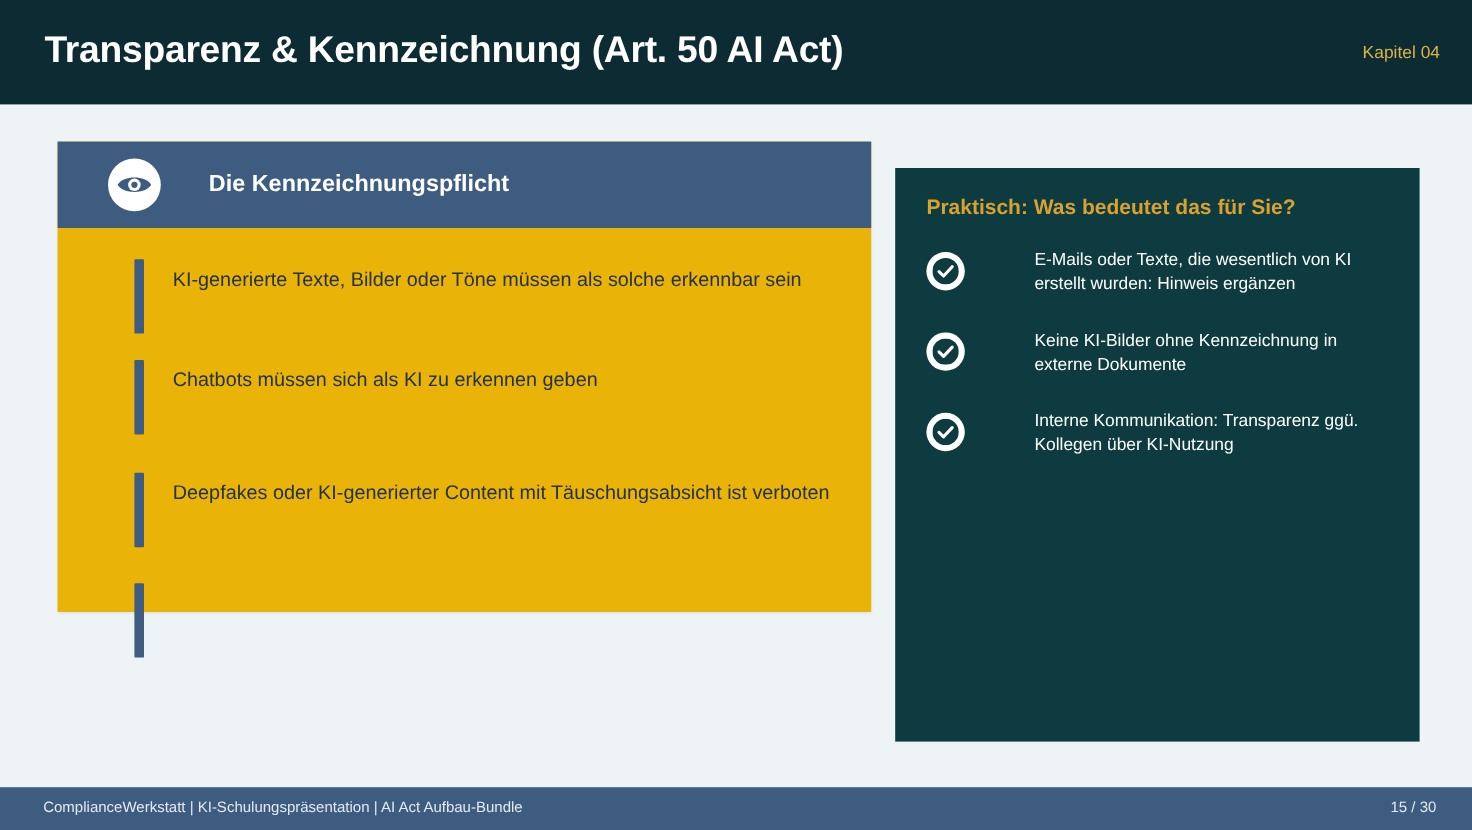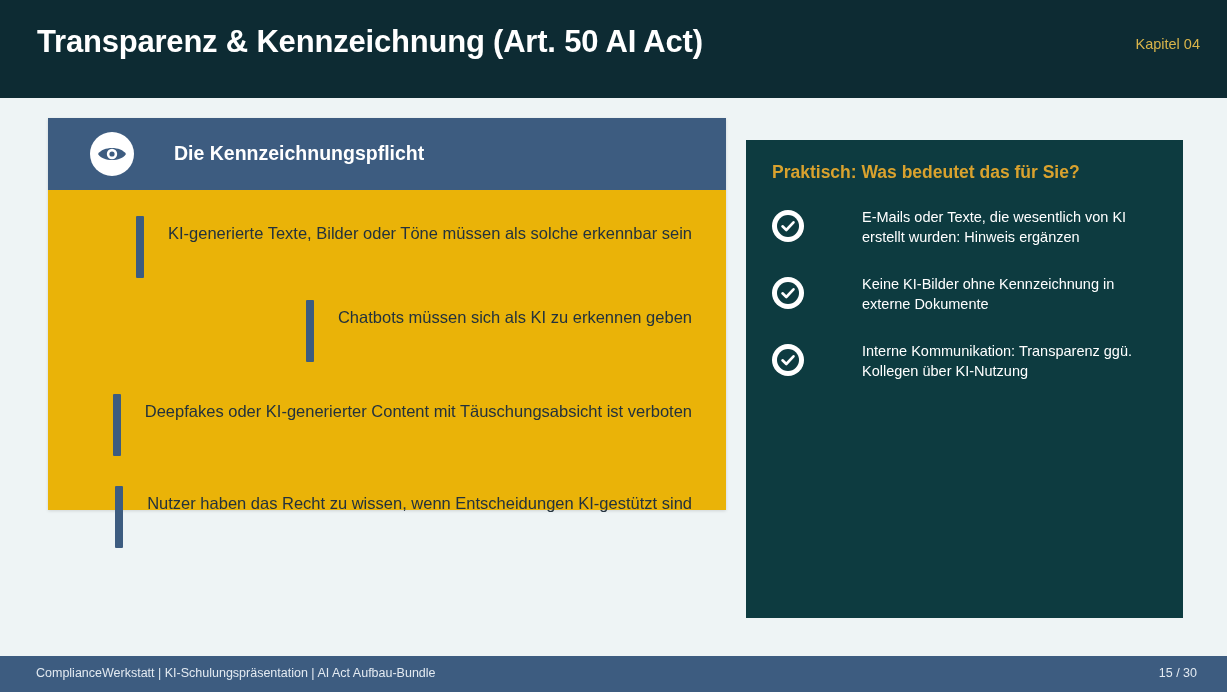--- a/index.html
+++ b/index.html
@@ -19,21 +19,21 @@
     height: 692px;
     background: #eef4f5;
   }
 
   
   .header {
     position: absolute;
     left: 0;
     top: 0;
     width: 1227px;
-    height: 98px;
+    height: 87px;
     background: #0d2b33;
     display: flex;
     align-items: center;
   }
   .header-title {
     position: absolute;
     left: 37px;
     top: 24px;
     font-size: 31px;
     font-weight: bold;
@@ -96,21 +96,20 @@
     top: 72px;
     width: 678px;
   }
   .bullet {
     position: relative;
     display: flex;
     align-items: flex-start;
     padding: 0 34px 0 0;
     margin-top: 22px;
     min-height: 62px;
-    justify-content: flex-end;
   }
   .bullet .bar {
     width: 8px;
     flex: 0 0 8px;
     background: #3d5c80;
     align-self: stretch;
     margin-left: 64px;
     border-radius: 1px;
   }
   .bullet .btext {
@@ -229,21 +228,20 @@
       <div class="bullet bullet-2">
         <div class="bar"></div>
         <div class="btext">Chatbots müssen sich als KI zu erkennen geben</div>
       </div>
       <div class="bullet bullet-3">
         <div class="bar"></div>
         <div class="btext">Deepfakes oder KI-generierter Content mit Täuschungsabsicht ist verboten</div>
       </div>
       <div class="bullet bullet-4">
         <div class="bar"></div>
-        <div class="btext">Nutzer haben das Recht zu wissen, wenn Entscheidungen KI-gestützt sind</div>
       </div>
     </div>
   </div>
 
   <div class="right-panel">
     <div class="right-title">Praktisch: Was bedeutet das für Sie?</div>
     <div class="check-list">
       <div class="check-item">
         <div class="check-icon">
           <svg width="22" height="22" viewBox="0 0 22 22">

